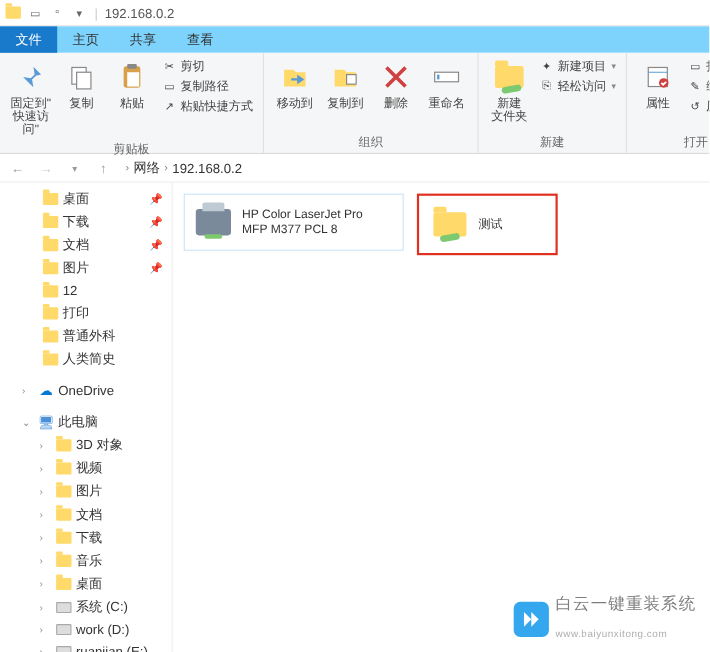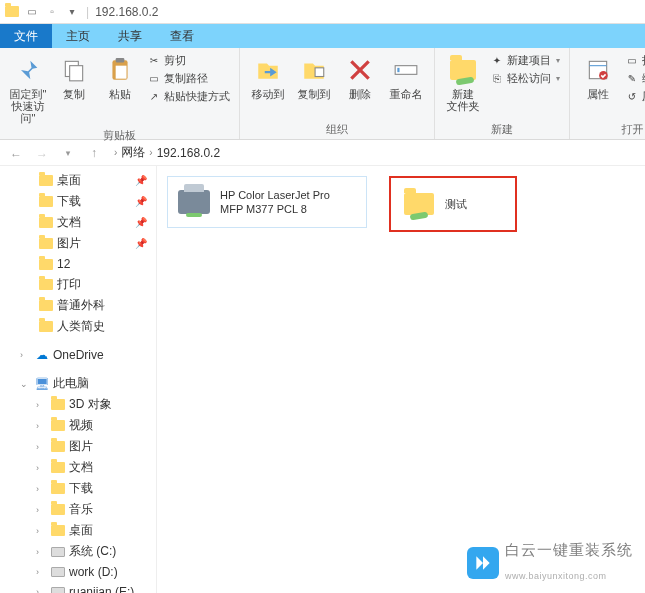--- a/index.html
+++ b/index.html
@@ -39,21 +39,21 @@
 
 .main { display: flex; height: 427px; margin-left: 20px; }
 .sidebar { width: 137px; border-right: 1px solid #eee; overflow-y: auto; padding: 4px 0; }
 .tree-item { display: flex; align-items: center; gap: 3px; padding: 2px 4px 2px 18px; font-size: 12px; color: #333; cursor: pointer; white-space: nowrap; }
 .tree-item.l2 { padding-left: 30px; }
 .tree-item .chev { position: absolute; width: 10px; margin-left: -14px; font-size: 9px; color: #888; }
 .tree-item .pin { color: #888; font-size: 10px; margin-left: auto; margin-right: 4px; }
 .tree-item .ticon { width: 16px; height: 16px; display: inline-flex; align-items: center; justify-content: center; }
 .tree-spacer { height: 8px; }
 
-.content { flex: 1; padding: 10px; display: flex; align-items: flex-start; gap: 22px; position: relative; }
+.content { flex: 1; padding: 10px; display: flex; align-items: flex-start; gap: 12px; position: relative; }
 .item-card { width: 200px; height: 52px; border: 1px solid #cce4f7; display: flex; align-items: center; gap: 8px; padding: 4px 8px; cursor: pointer; }
 .item-card.highlighted { border: 2px solid #e03020; width: 128px; justify-content: flex-start; padding: 4px 10px; height: 56px; }
 .item-icon { width: 36px; height: 36px; display: flex; align-items: center; justify-content: center; }
 .item-text { font-size: 11px; line-height: 14px; color: #333; }
 
 
 .watermark { position: absolute; right: 12px; bottom: 10px; display: flex; align-items: center; gap: 6px; opacity: 0.95; }
 .wm-badge { width: 32px; height: 32px; background: #2aa3ef; border-radius: 6px; display: flex; align-items: center; justify-content: center; }
 .wm-text { display: flex; flex-direction: column; line-height: 14px; gap: 12px; }
 .wm-cn { font-size: 15px; color: #777; font-weight: 400; letter-spacing: 1px; }

